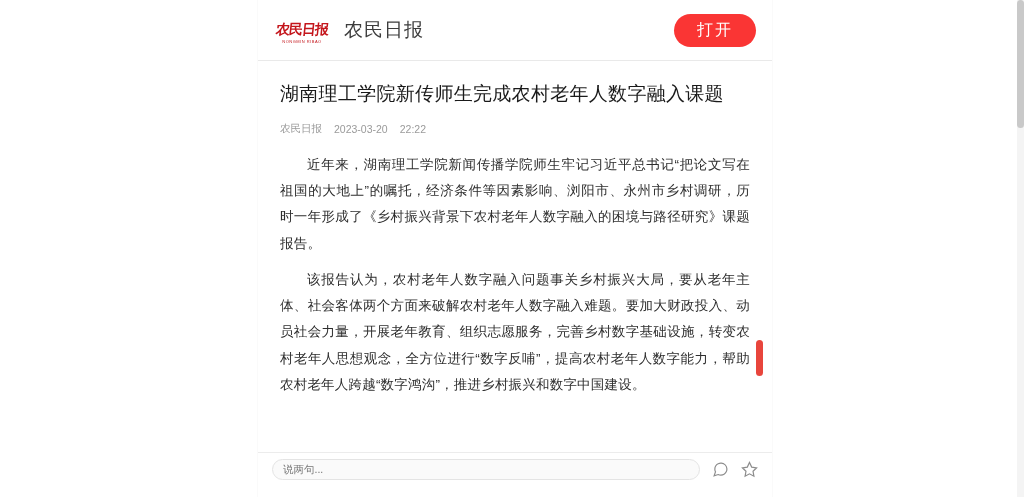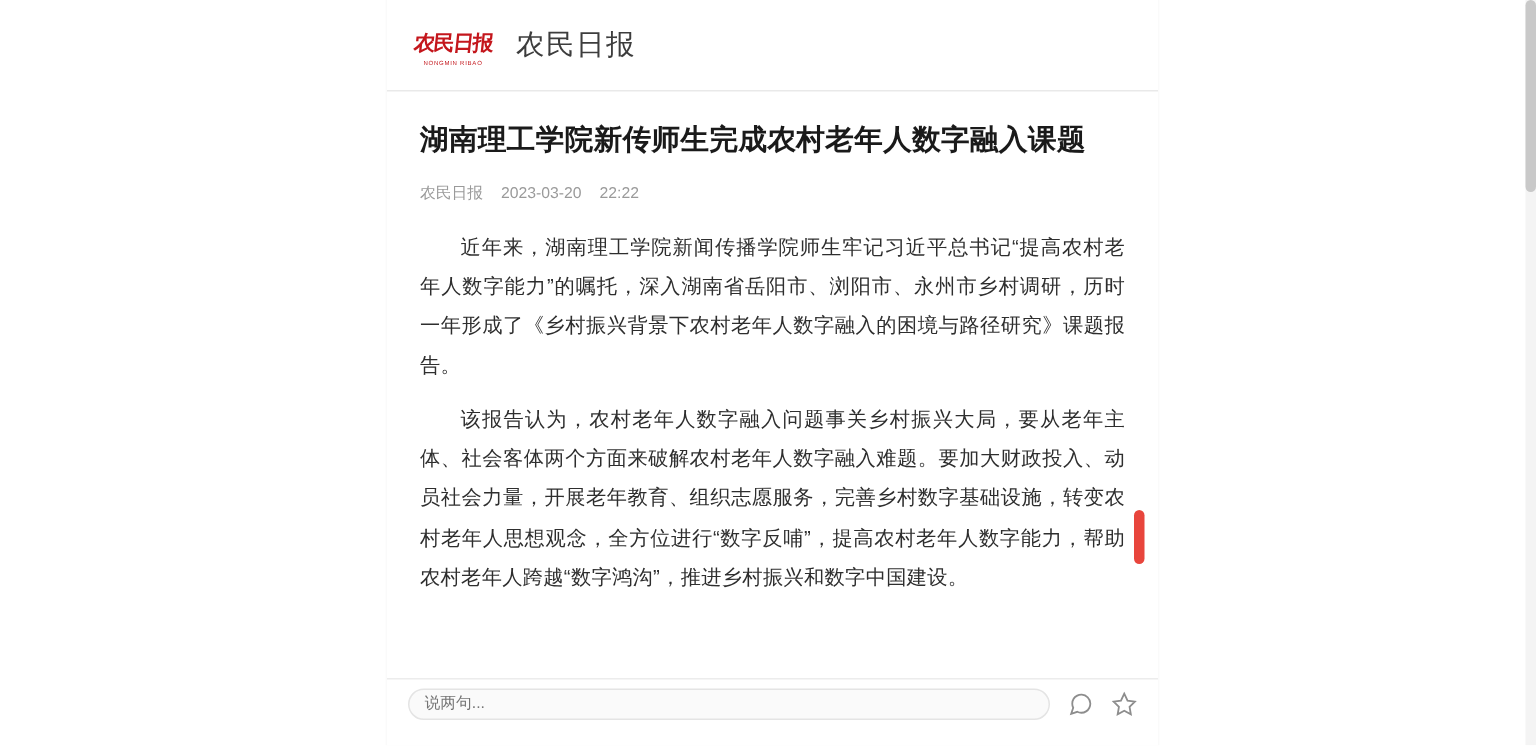--- a/index.html
+++ b/index.html
@@ -110,21 +110,21 @@
   
   #article-body {
     padding: 20px 22px 0 22px;
     box-sizing: border-box;
   }
 
   #article-title {
     font-size: 19px;
     line-height: 1.4;
     color: #1a1a1a;
-    font-weight: bold;
+    font-weight: normal;
     margin: 0 0 14px 0;
     letter-spacing: 0.3px;
     font-family: "Liberation Sans", sans-serif;
   }
 
   #article-meta {
     font-size: 10.5px;
     color: #9a9a9a;
     margin-bottom: 16px;
     display: flex;
@@ -233,32 +233,33 @@
   <div class="gutter right"></div>
 
   <div id="article-column">
 
     <div id="app-bar">
       <div id="brand-logo">
         <span class="logo-mark">农民日报</span>
         <span class="logo-sub">NONGMIN RIBAO</span>
       </div>
       <div id="brand-name">农民日报</div>
+      <button id="open-button">打开</button>
     </div>
 
     <div id="article-body">
       <h1 id="article-title">湖南理工学院新传师生完成农村老年人数字融入课题</h1>
 
       <div id="article-meta">
         <span>农民日报</span>
         <span>2023-03-20</span>
         <span>22:22</span>
       </div>
 
-      <p class="para">近年来，湖南理工学院新闻传播学院师生牢记习近平总书记“提高农村老年人数字能力”的嘱托，深入湖南省岳阳市、浏阳市、永州市乡村调研，历时一年形成了《乡村振兴背景下农村老年人数字融入的困境与路径研究》课题报告。</p>
+      <p class="para">近年来，湖南理工学院新闻传播学院师生牢记习近平总书记“把论文写在祖国的大地上”的嘱托，经济条件等因素影响、浏阳市、永州市乡村调研，历时一年形成了《乡村振兴背景下农村老年人数字融入的困境与路径研究》课题报告。</p>
       <p class="para">该报告认为，农村老年人数字融入问题事关乡村振兴大局，要从老年主体、社会客体两个方面来破解农村老年人数字融入难题。要加大财政投入、动员社会力量，开展老年教育、组织志愿服务，完善乡村数字基础设施，转变农村老年人思想观念，全方位进行“数字反哺”，提高农村老年人数字能力，帮助农村老年人跨越“数字鸿沟”，推进乡村振兴和数字中国建设。</p>
 
     </div>
 
     <div id="inner-scrollbar-thumb"></div>
   </div>
 
   <div id="fade-bottom"></div>
 
   <div id="comment-bar">

